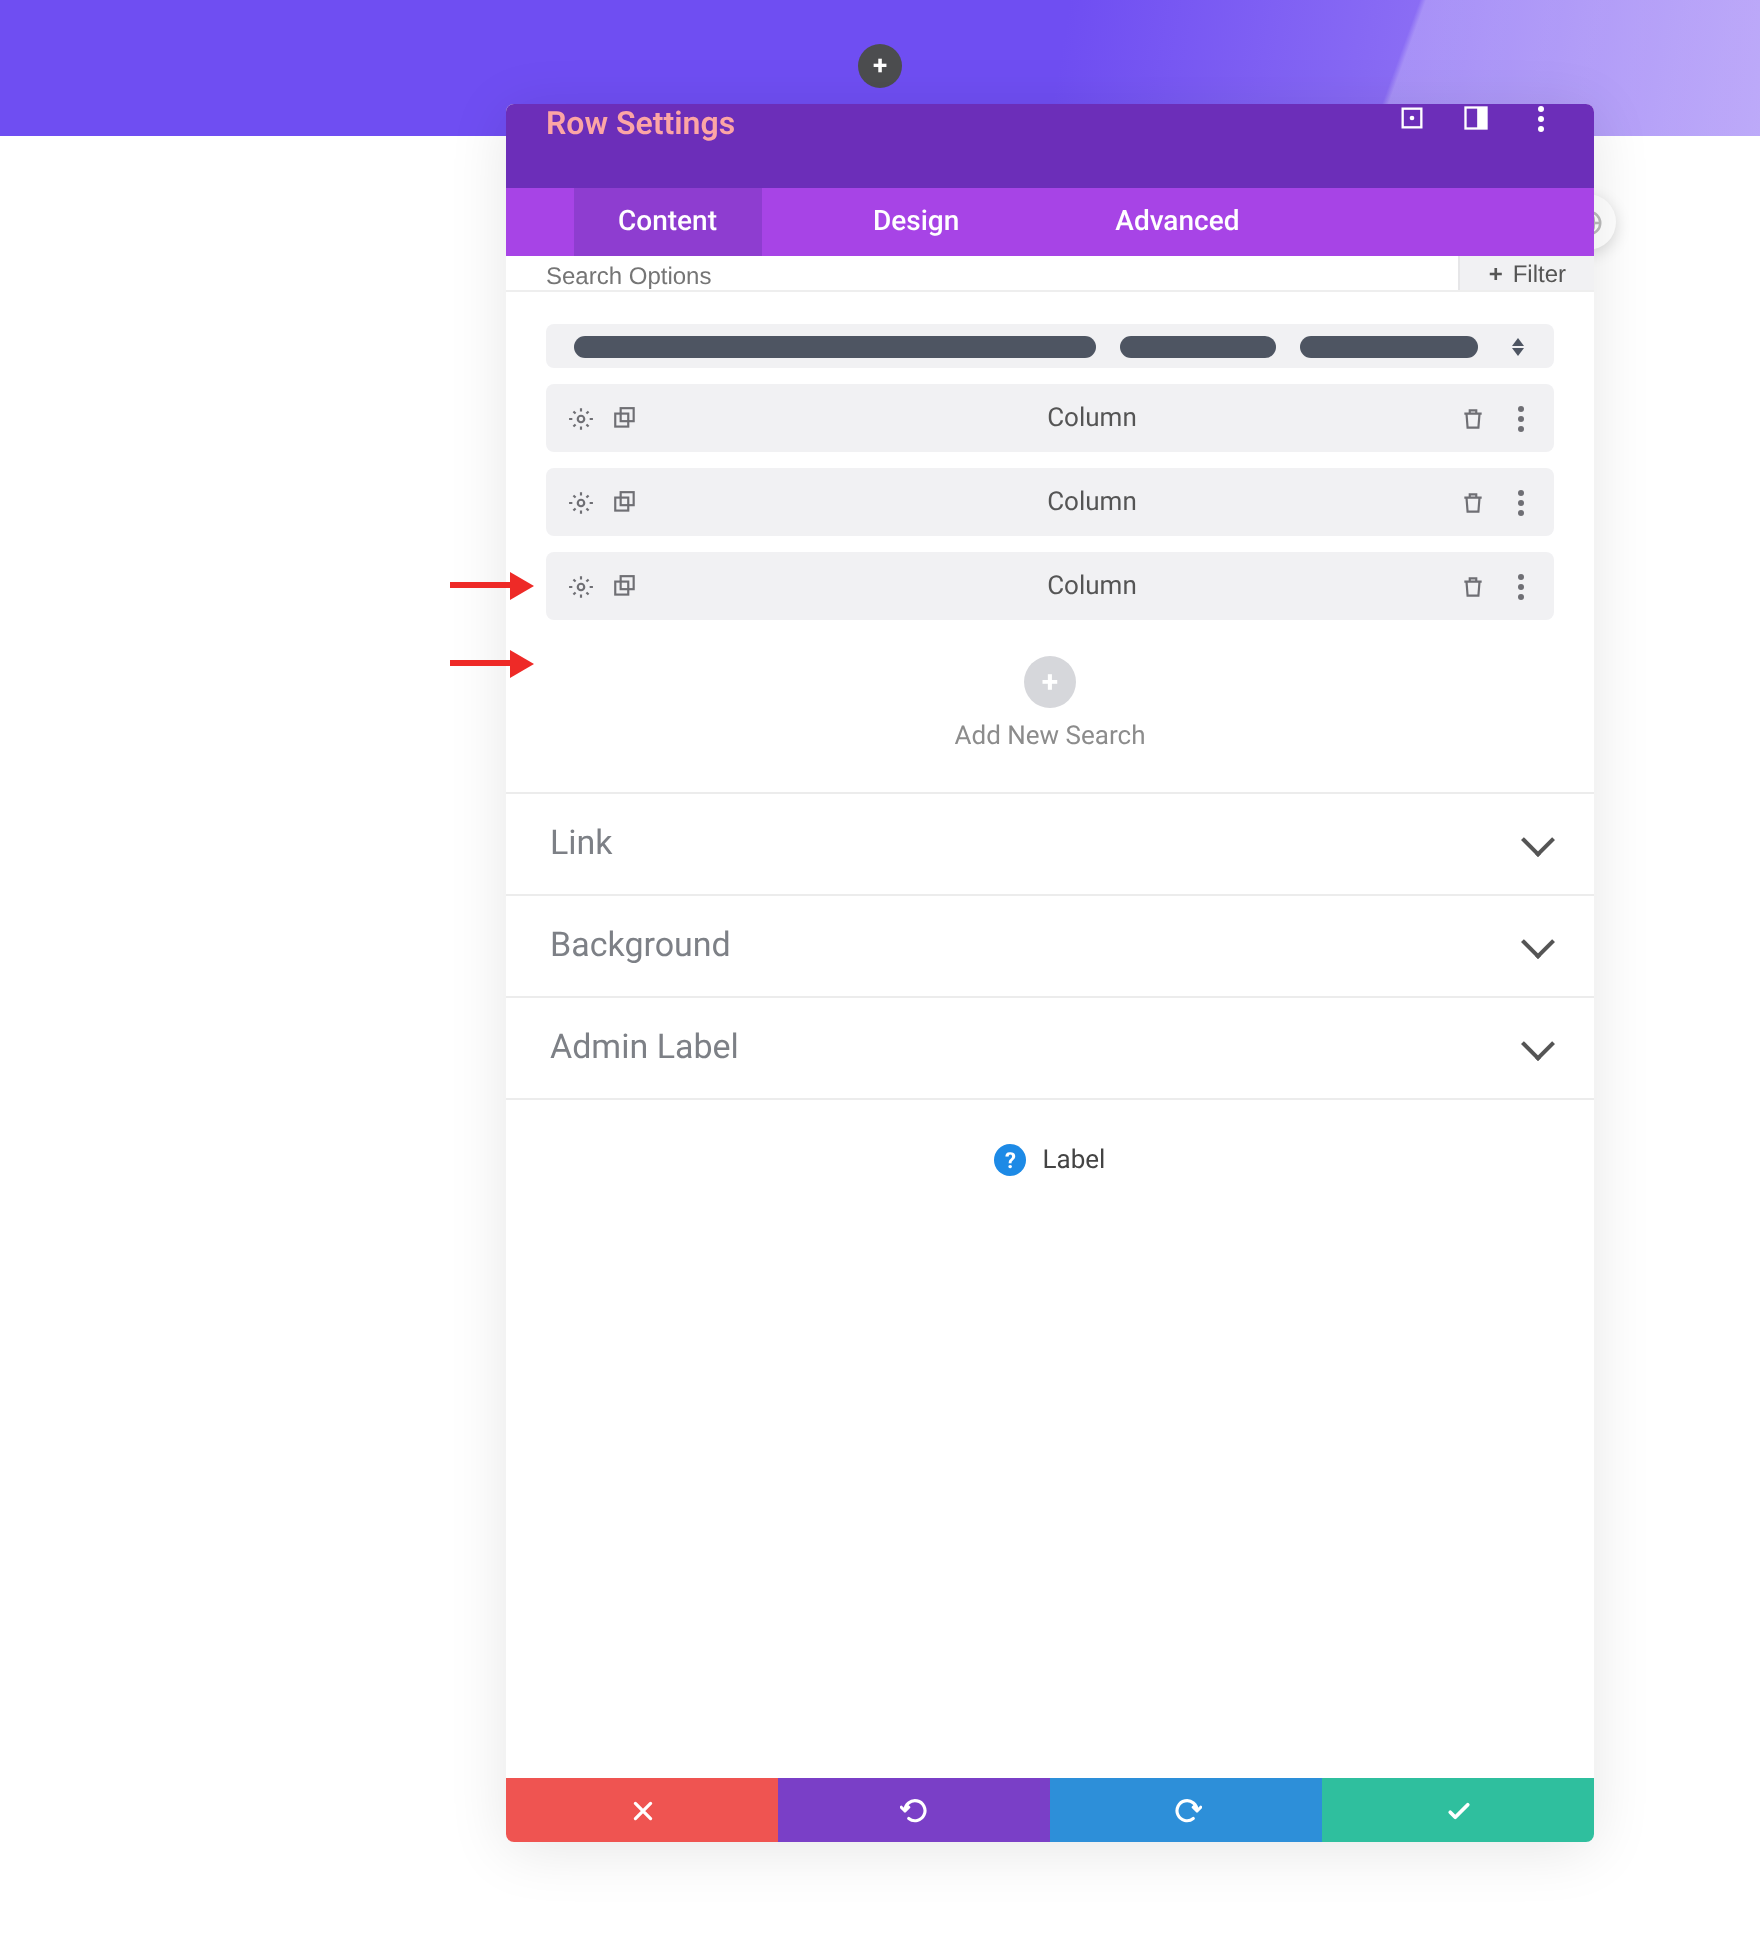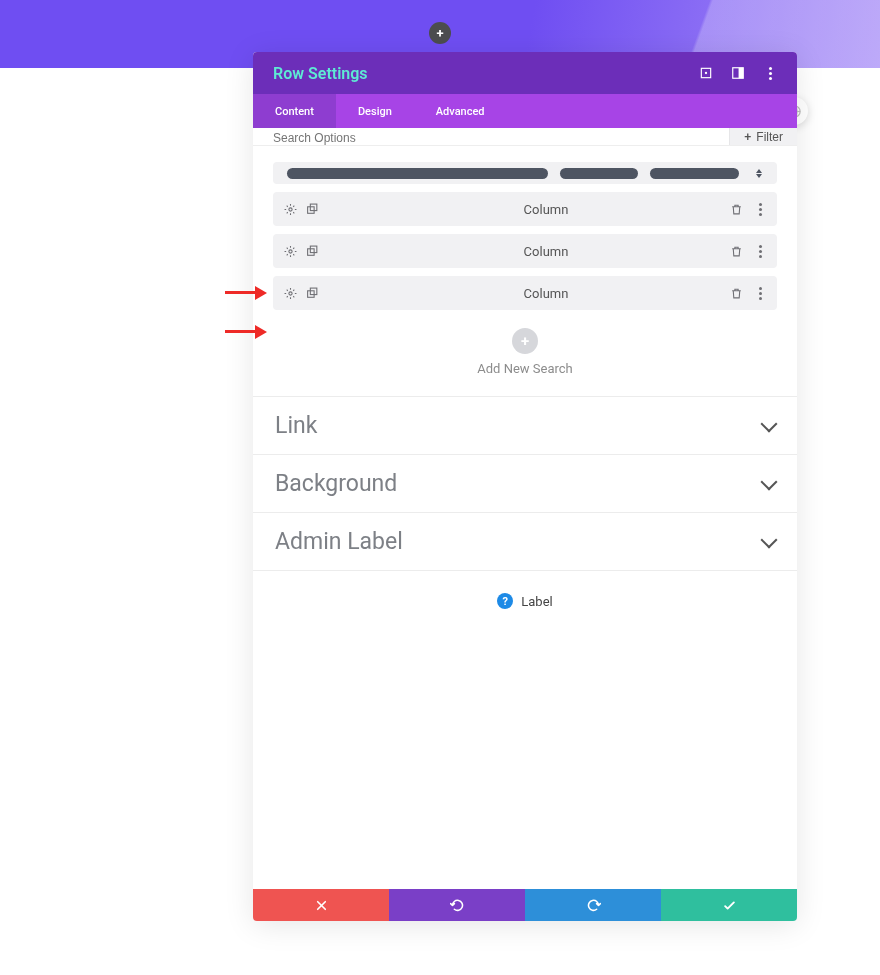--- a/index.html
+++ b/index.html
@@ -51,39 +51,40 @@
     border-radius:4px;
     display:flex;
     flex-direction:column;
     overflow:hidden;
     z-index:10;
   }
   .modal-header {
     background:#6c2eb9;
     height:42px;
     display:flex;
-    align-items:center;
+    align-items:flex-start;
     padding:0 20px;
-    color:#5eead4;
+    color:#fca5a5;
   }
   .modal-title { font-size:16px; font-weight:600; flex:1; }
   .hdr-icons { display:flex; gap:18px; align-items:center; }
   .hdr-icon { width:14px; height:14px; display:flex; align-items:center; justify-content:center; cursor:pointer; }
 
   .tabs {
     background:#a744e6;
     height:34px;
     display:flex;
   }
   .tab {
     padding:0 22px;
     display:flex; align-items:center;
-    color:#fff; font-size:11px; font-weight:500;
+    color:#fff; font-size:14px; font-weight:500;
     cursor:pointer;
     height:100%;
+    margin-left:34px;
   }
   .tab.active { background:#8e3dd0; }
 
   .search-row {
     display:flex;
     align-items:flex-end;
     height:18px;
     border-bottom:1px solid #eee;
     background:#fff;
   }
@@ -172,21 +173,21 @@
   .add-col-text { margin-top:7px; font-size:13px; color:#8c8c8c; }
 
   .acc {
     border-top:1px solid #ececec;
     padding:15px 22px;
     display:flex;
     align-items:center;
     justify-content:space-between;
     cursor:pointer;
   }
-  .acc-label { font-size:23px; color:#7d8086; }
+  .acc-label { font-size:17px; color:#7d8086; }
   .chev { width:12px;height:12px;border-right:2px solid #555;border-bottom:2px solid #555;transform:rotate(45deg);margin-top:-4px;}
 
   .help-row {
     border-top:1px solid #ececec;
     padding:22px 0;
     display:flex;
     align-items:center;
     justify-content:center;
     gap:8px;
     font-size:13px;

